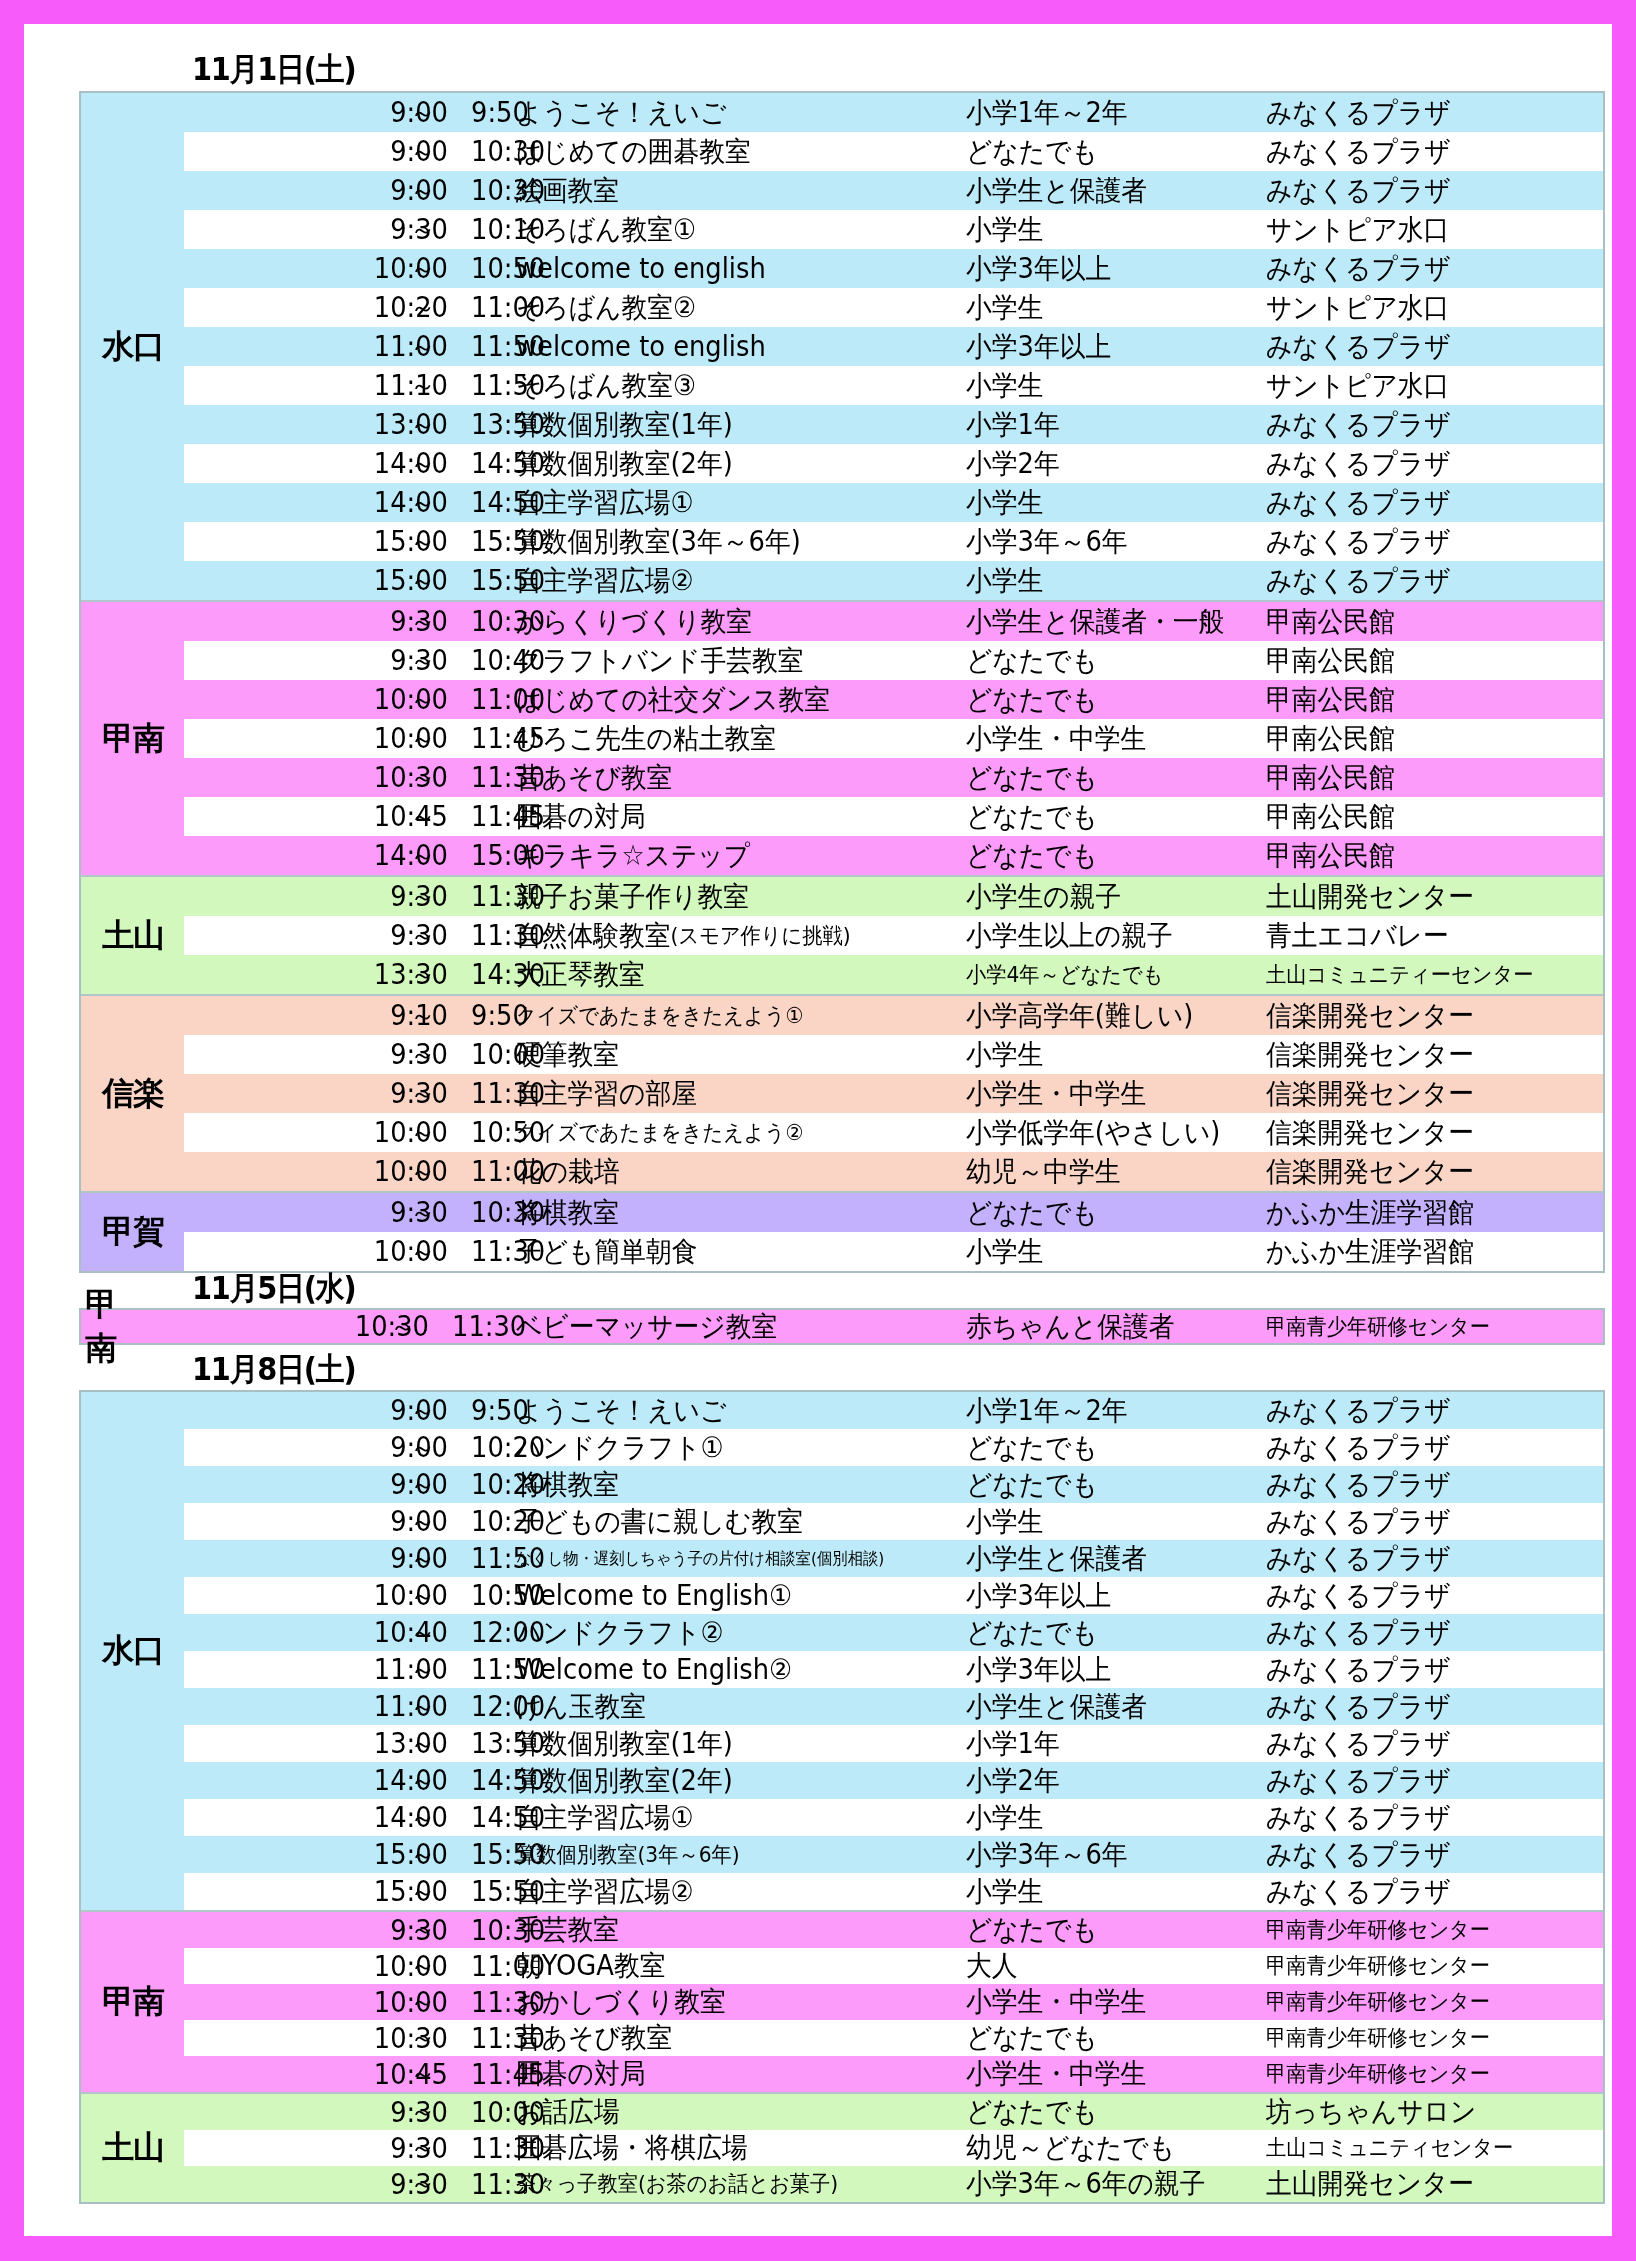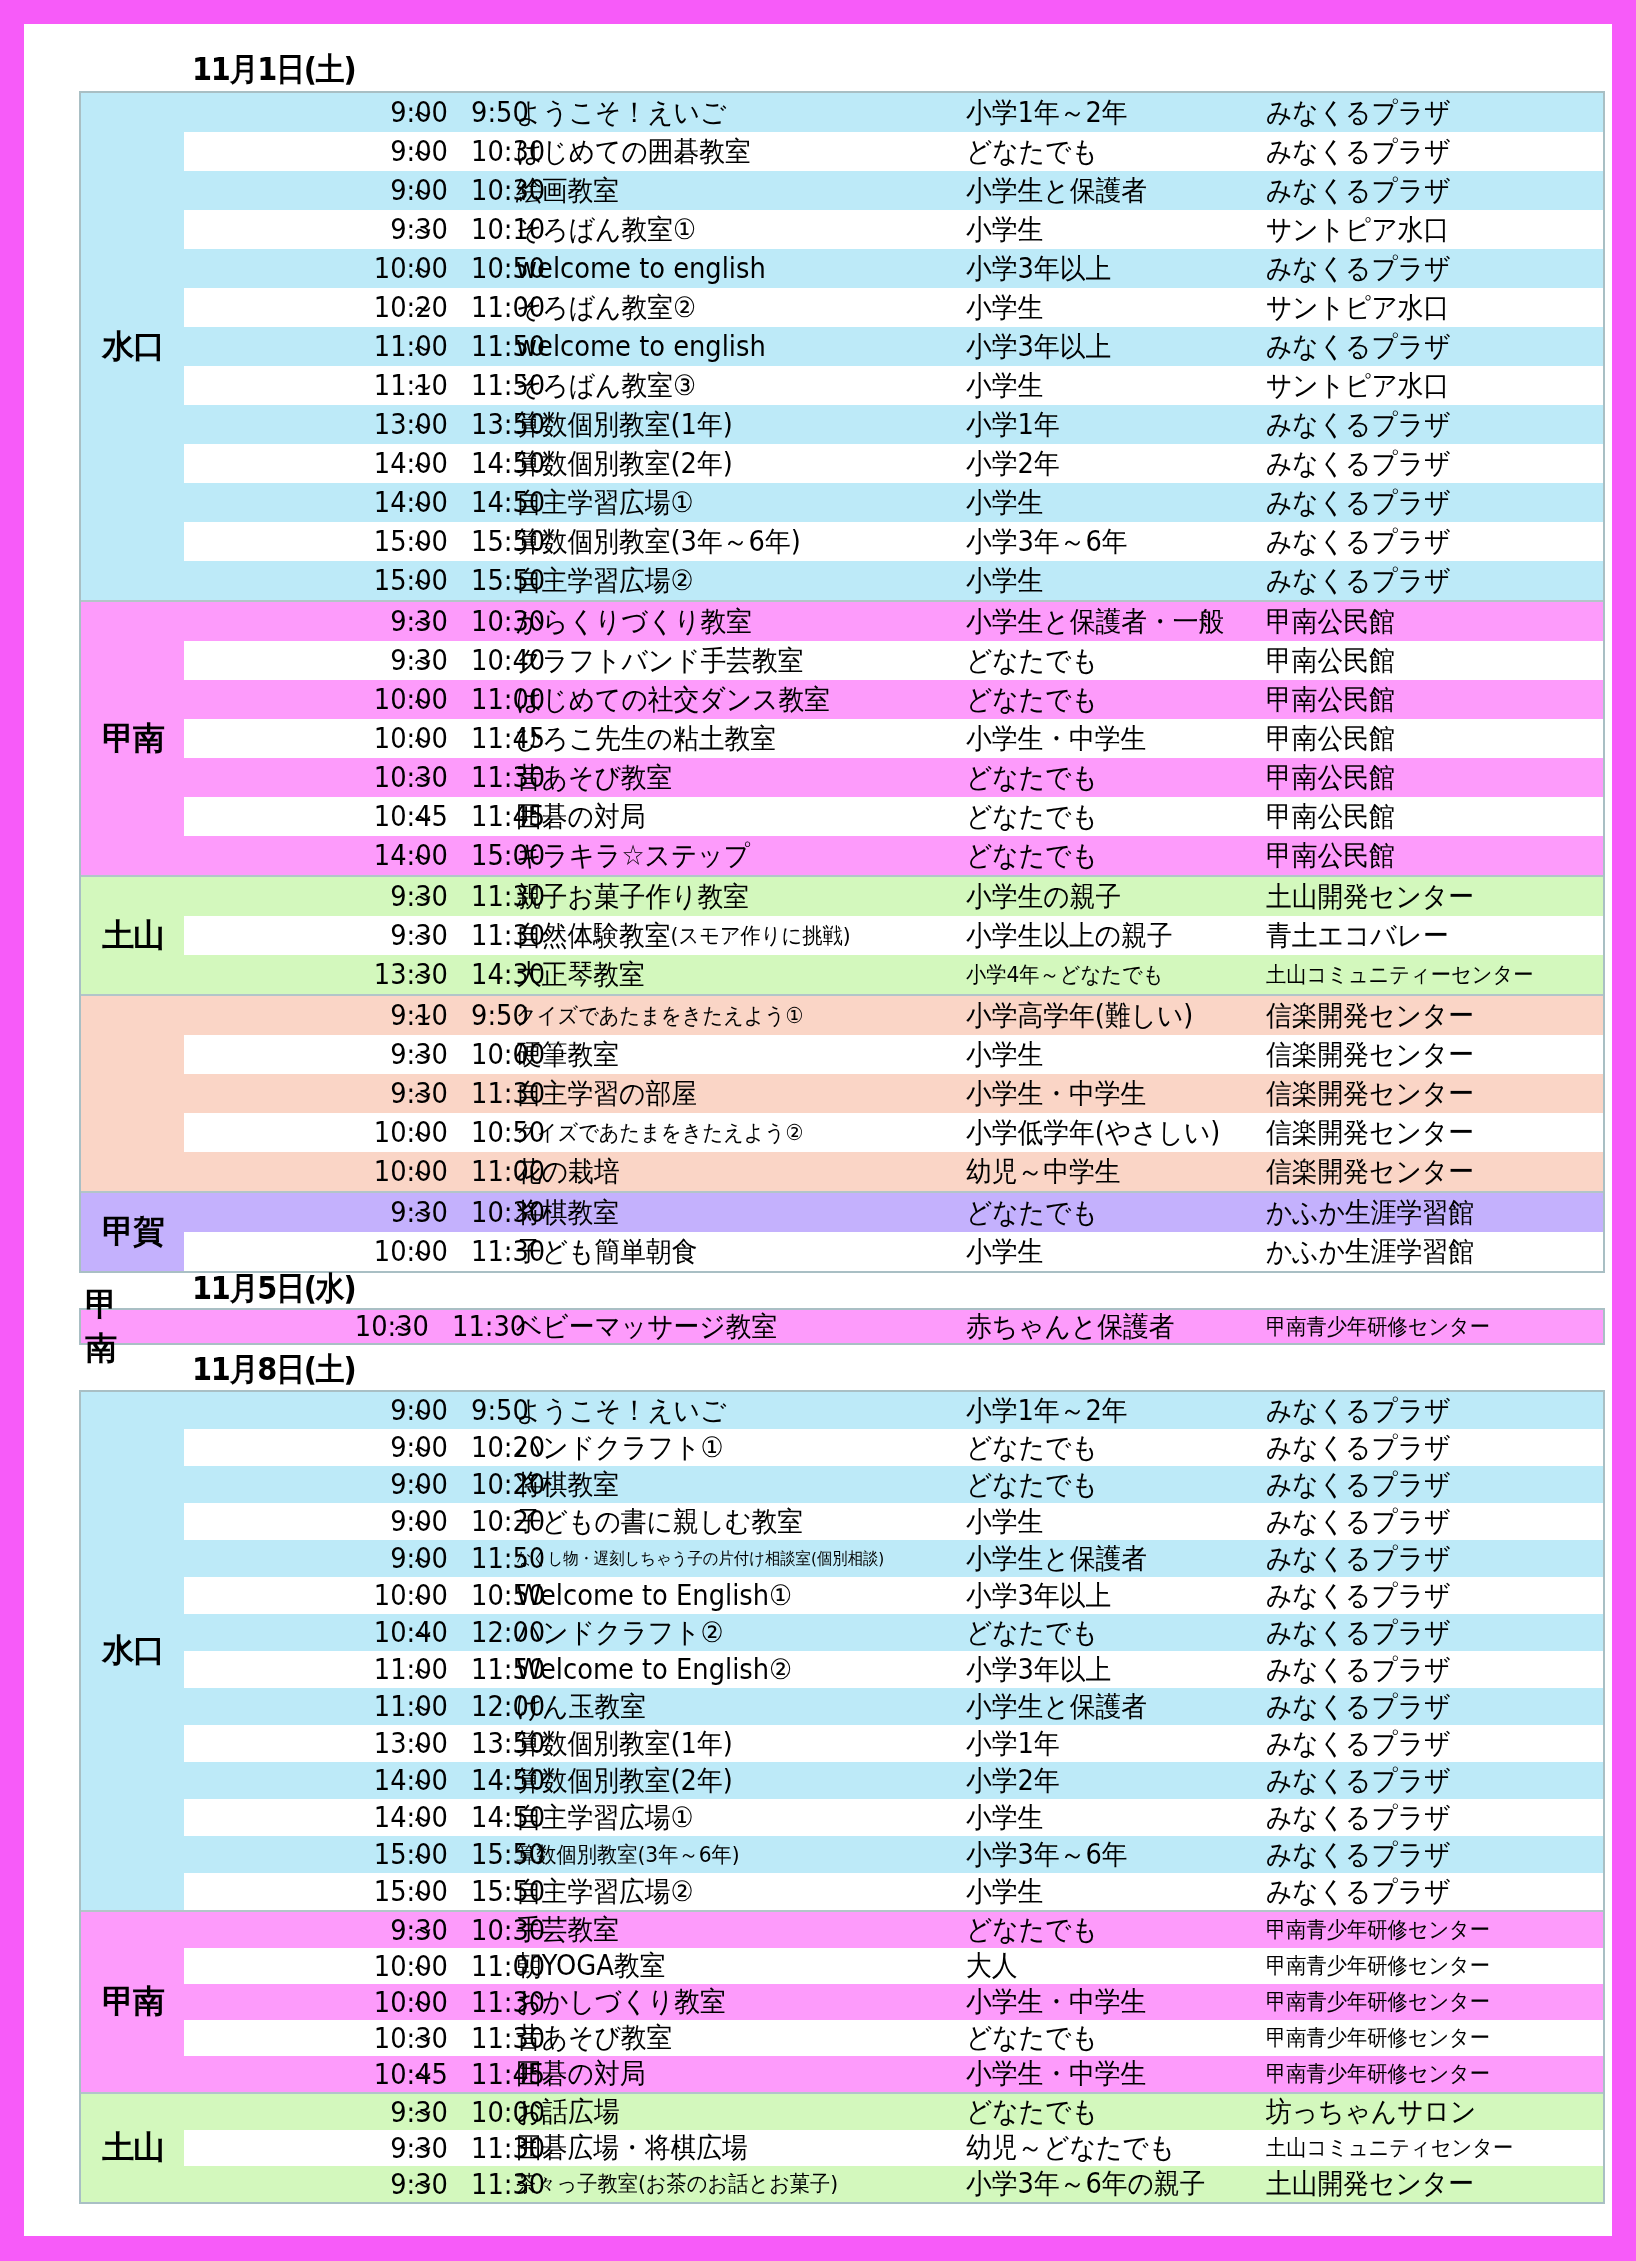--- a/index.html
+++ b/index.html
@@ -275,20 +275,21 @@
           <div class="cell t-tilde" style="left: 324px; transform: scaleX(0.92);">～</div>
           <div class="cell t-end" style="left: 390px; transform: scaleX(0.92);">14:30</div>
           <div class="cell title" style="transform: scaleX(0.92);">
             <span>大正琴教室</span>
           </div>
           <div class="cell target small" style="transform: scaleX(0.92);">小学4年～どなたでも</div>
           <div class="cell venue small" style="transform: scaleX(0.92);">土山コミュニティーセンター</div>
         </div>
       </div>
       <div class="section" style="background: rgb(250, 213, 198);">
+        <div class="area-label">信楽</div>
         <div class="row" style="height: 39px;">
           <div class="cell t-start" style="left: 128px; transform: scaleX(0.92); transform-origin: right center;">9:10</div>
           <div class="cell t-tilde" style="left: 324px; transform: scaleX(0.92);">～</div>
           <div class="cell t-end" style="left: 390px; transform: scaleX(0.92);">9:50</div>
           <div class="cell title small" style="transform: scaleX(0.92);">
             <span>クイズであたまをきたえよう①</span>
           </div>
           <div class="cell target" style="transform: scaleX(0.92);">小学高学年(難しい)</div>
           <div class="cell venue" style="transform: scaleX(0.92);">信楽開発センター</div>
         </div>

